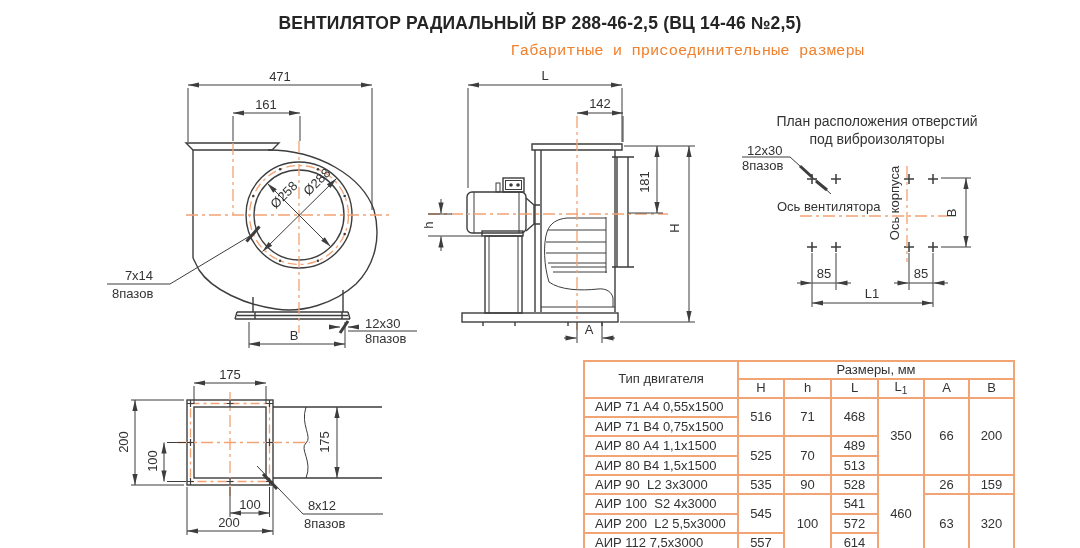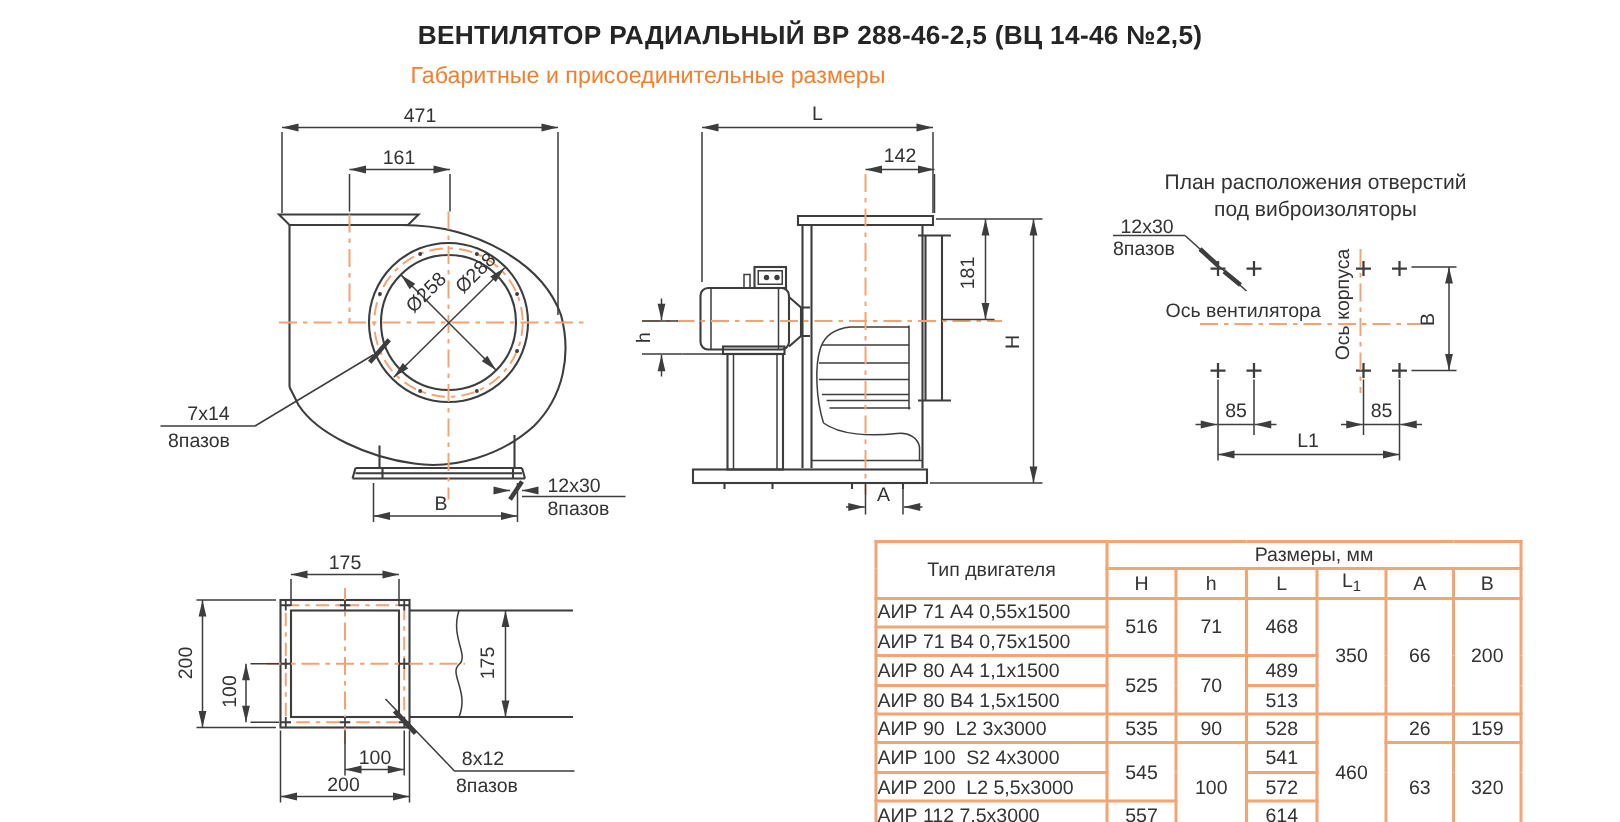--- a/index.html
+++ b/index.html
@@ -1,33 +1,33 @@
 <!DOCTYPE html>
 <html><head>
 <meta charset="utf-8">
 <style>
   html,body{margin:0;padding:0;background:#fff;}
   .canvas{position:relative;width:1080px;height:548px;background:#ffffff;overflow:hidden;
           font-family:"Liberation Sans","DejaVu Sans",sans-serif;}
   .page-title{position:absolute;top:13px;left:0;width:1080px;text-align:center;
               font-size:17.5px;font-weight:bold;color:#252525;letter-spacing:0.2px;}
-  .page-subtitle{position:absolute;top:42px;left:0;width:864px;text-align:center;
-              font-size:15.5px;color:#F0802D;}
+  .page-subtitle{position:absolute;top:42px;left:0;width:864px;text-align:right;
+              font-size:15.5px;color:#F0802D;font-family:Liberation Mono, monospace;}
   svg.draw{position:absolute;left:0;top:0;}
   svg.draw text{font-family:"Liberation Sans","DejaVu Sans",sans-serif;font-size:13px;fill:#333;}
   svg.draw text.big{font-size:14px;}
   .ln{stroke:#3d3d3d;stroke-width:1.4;fill:none;}
   .thin{stroke:#3d3d3d;stroke-width:1;fill:none;}
   .dim{stroke:#3d3d3d;stroke-width:1;fill:none;}
   .thick{stroke:#3d3d3d;stroke-width:3;fill:none;}
   .cl{stroke:#F2A273;stroke-width:1.3;fill:none;stroke-dasharray:12 4 3 4;}
   .spec{position:absolute;left:583px;top:360px;border-collapse:collapse;table-layout:fixed;
         font-size:13px;color:#333;background:#fff;}
   .spec td{border:2px solid #F2A475;text-align:center;padding:0;height:17.4px;line-height:1.05;}
-  .spec td.motor{text-align:left;padding-left:0;white-space:pre;}
+  .spec td.motor{text-align:left;padding-left:10px;white-space:pre;}
   .spec td.hd{height:16px;}
   .spec .sub{font-size:10px;vertical-align:-3px;}
 </style>
 </head>
 <body>
 
 <div class="canvas">
 
   <div class="page-title">ВЕНТИЛЯТОР РАДИАЛЬНЫЙ ВР 288-46-2,5 (ВЦ 14-46 №2,5)</div>
   <div class="page-subtitle">Габаритные и присоединительные размеры</div>

